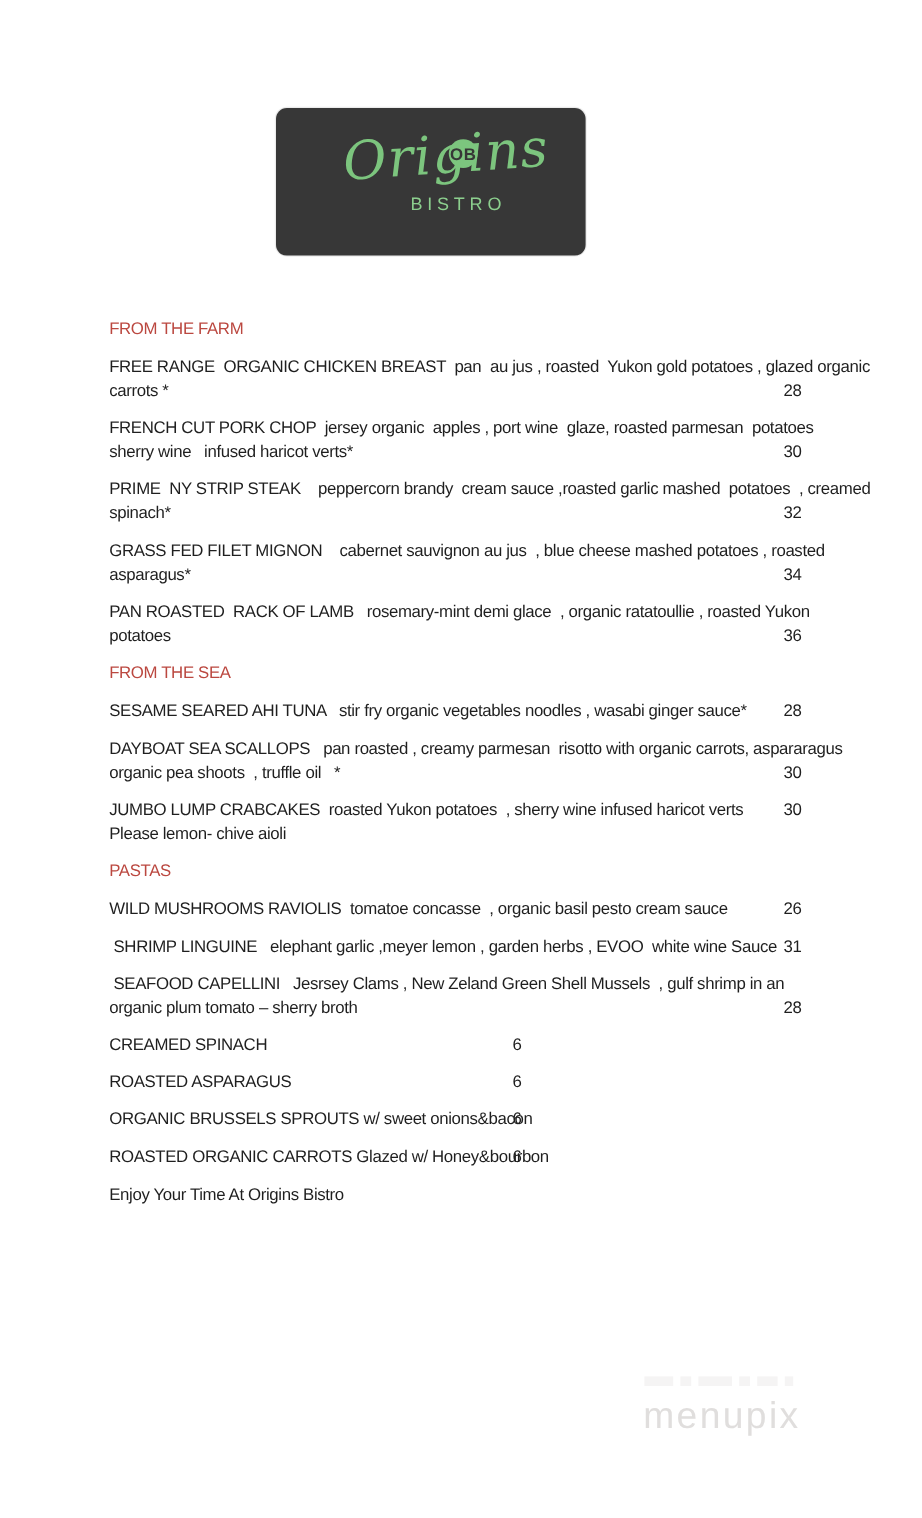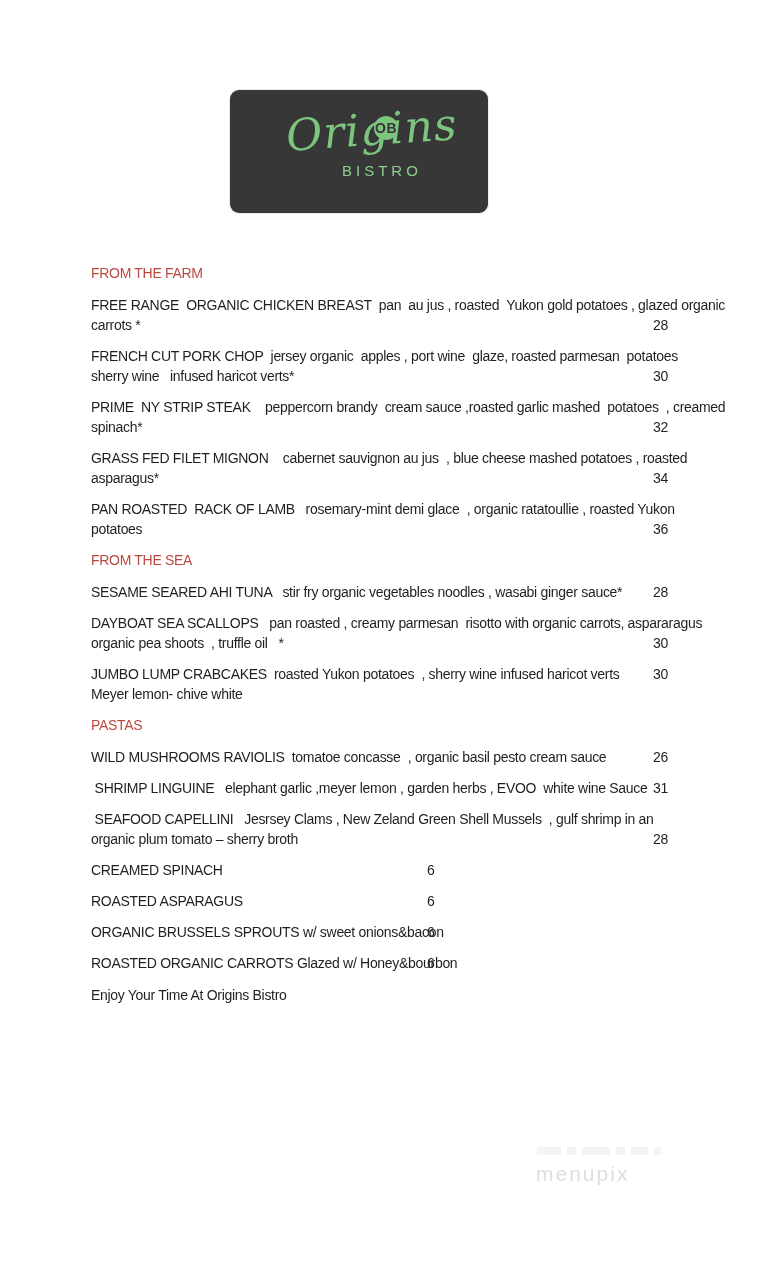--- a/index.html
+++ b/index.html
@@ -89,21 +89,21 @@
   }
   .watermark-lines .bar {
     height: 8px;
     background: var(--watermark-faint, #f5f4f4);
   }
   .bar.b1 { width: 26px; } .bar.b2 { width: 10px; } .bar.b3 { width: 30px; }
   .bar.b4 { width: 10px; } .bar.b5 { width: 18px; } .bar.b6 { width: 8px; }
   .watermark-text {
     position: absolute;
     left: 536px; top: 1162px;
-    font-size: 21px;
+    font-size: 31px;
     letter-spacing: 2px;
     color: var(--watermark, #e0dedd);
     font-family: "Liberation Sans", sans-serif;
   }
 </style>
 </head>
 <body style="--body-text: #1f1f1f; --section-header: #bb4840; --logo-bg: #373737; --logo-green: #7cc57e; --logo-sub-green: #8ccf8e; --watermark: #e0dedd; --watermark-faint: #f5f4f4;">
 
 <div class="logo-card">
   <div class="brand-script">Origins</div>
@@ -137,21 +137,21 @@
       <div class="section-header">FROM THE SEA</div>
       <div class="item mains">
         <div class="line"><span class="price price-right">28</span>SESAME SEARED AHI TUNA   stir fry organic vegetables noodles , wasabi ginger sauce*</div>
       </div>
       <div class="item mains">
         <div class="line">DAYBOAT SEA SCALLOPS   pan roasted , creamy parmesan  risotto with organic carrots, aspararagus</div>
         <div class="line"><span class="price price-right">30</span>organic pea shoots  , truffle oil   *</div>
       </div>
       <div class="item mains">
         <div class="line"><span class="price price-right">30</span>JUMBO LUMP CRABCAKES  roasted Yukon potatoes  , sherry wine infused haricot verts</div>
-        <div class="line">Meyer lemon- chive white</div>
+        <div class="line">Please lemon- chive aioli</div>
       </div>
       <div class="section-header">PASTAS</div>
       <div class="item mains">
         <div class="line"><span class="price price-right">26</span>WILD MUSHROOMS RAVIOLIS  tomatoe concasse  , organic basil pesto cream sauce</div>
       </div>
       <div class="item mains">
         <div class="line"><span class="price price-right">31</span> SHRIMP LINGUINE   elephant garlic ,meyer lemon , garden herbs , EVOO  white wine Sauce</div>
       </div>
       <div class="item mains">
         <div class="line"> SEAFOOD CAPELLINI   Jesrsey Clams , New Zeland Green Shell Mussels  , gulf shrimp in an</div>

